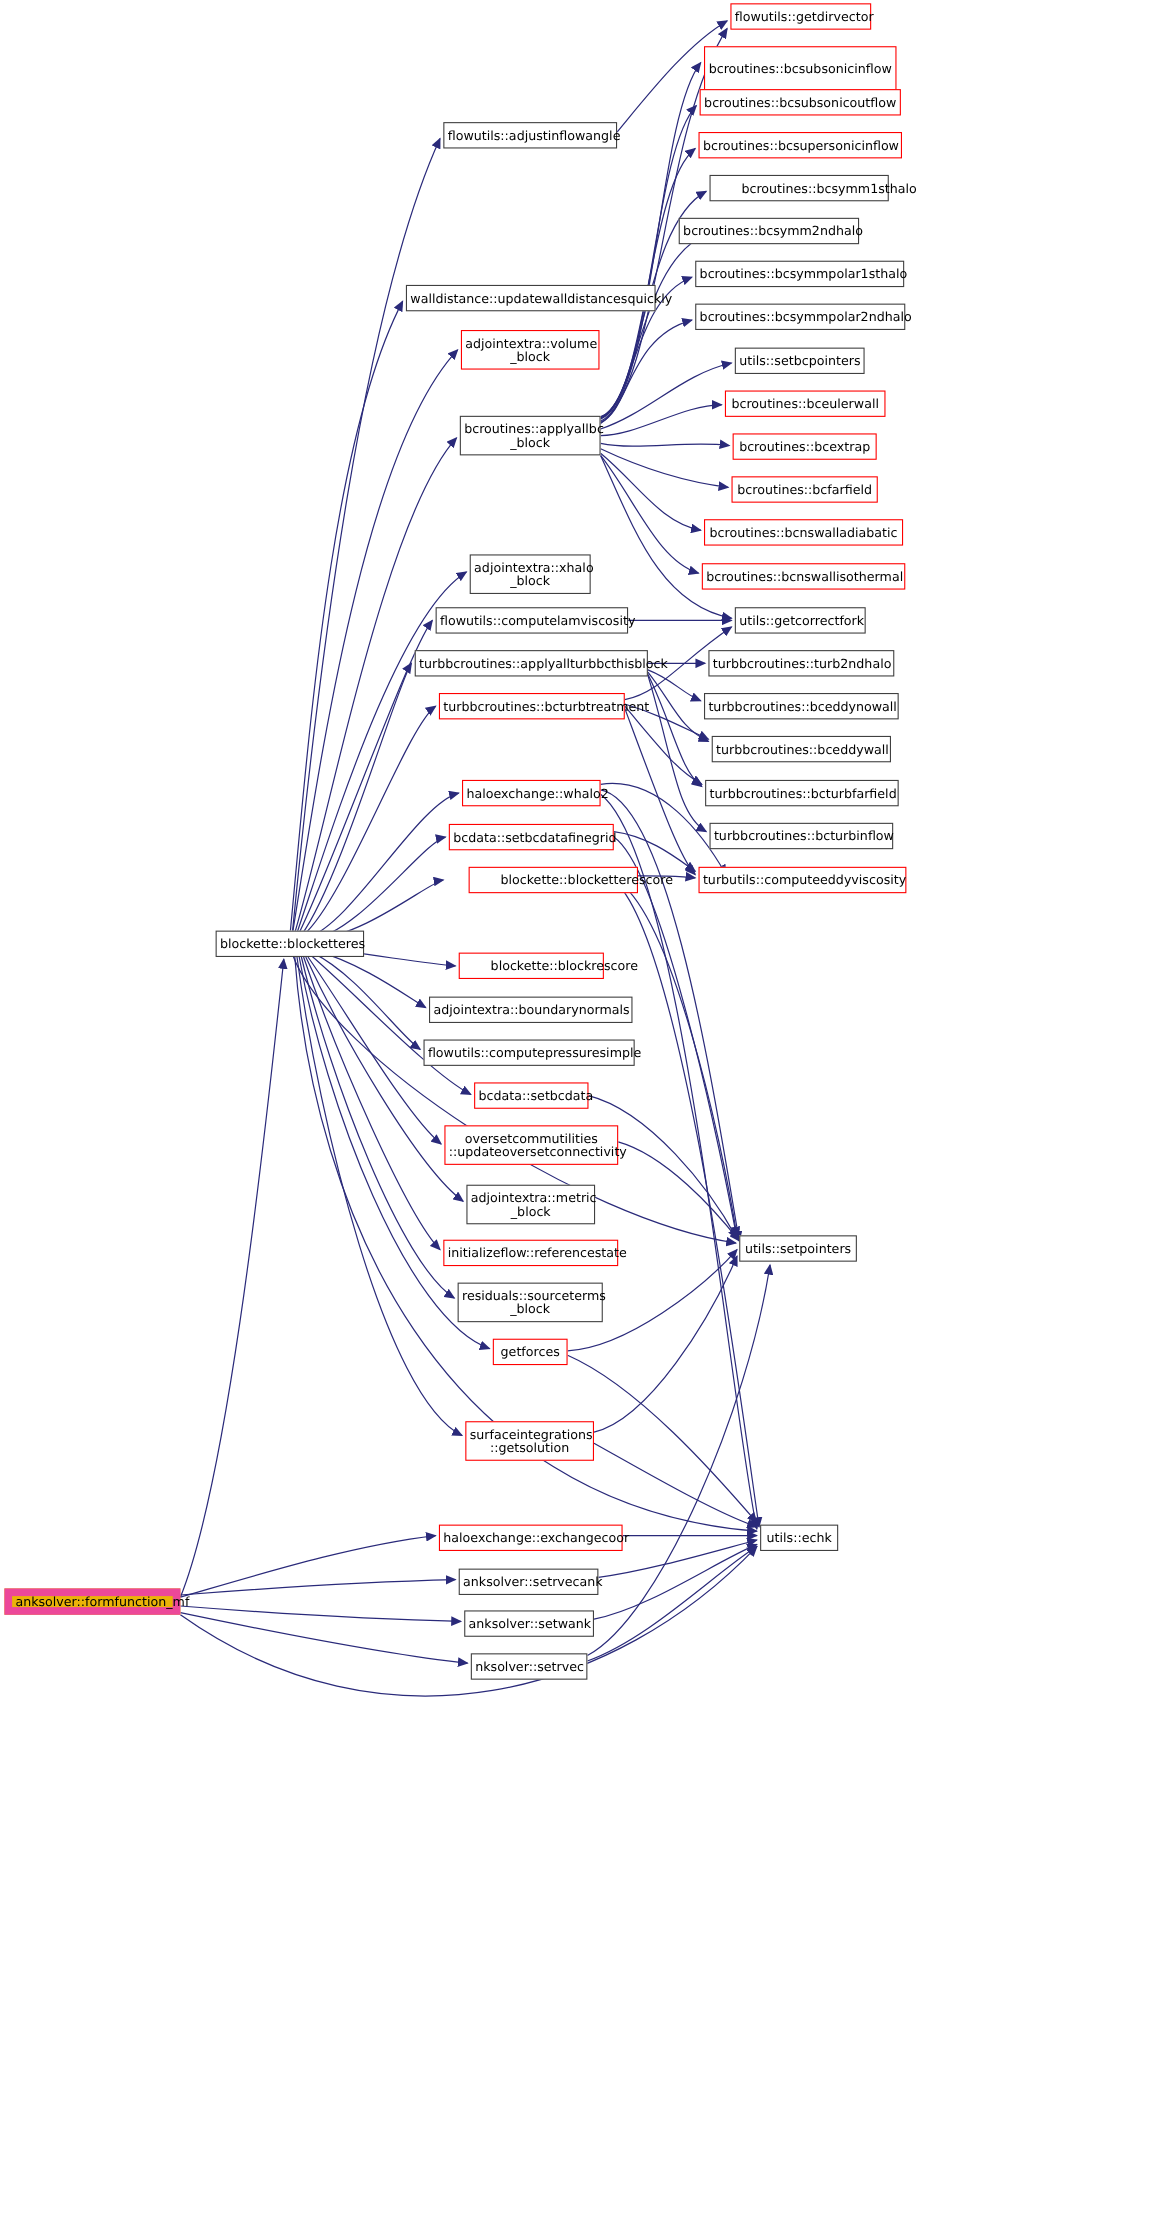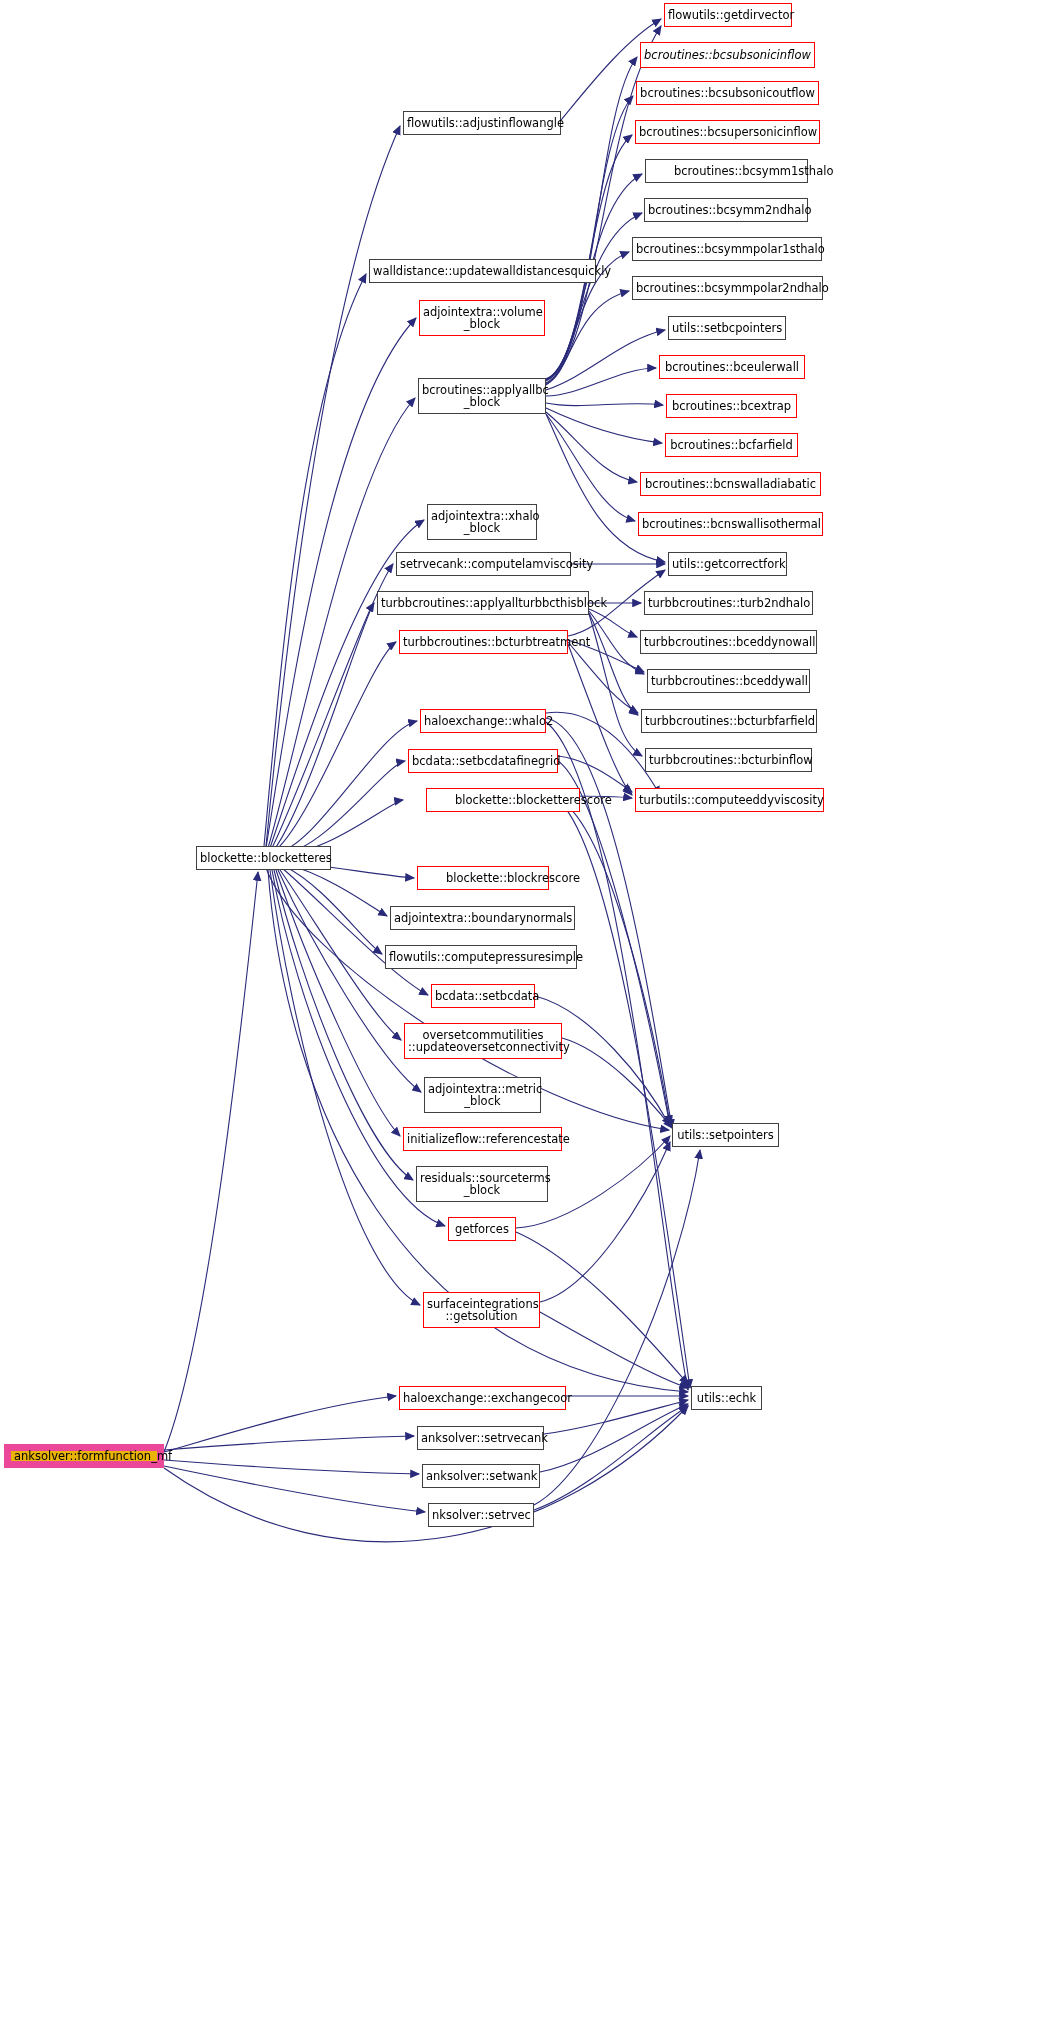--- a/index.html
+++ b/index.html
@@ -106,21 +106,21 @@
       <div class="node focus" style="left: 4px; top: 1444px; width: 160px; height: 24px;"><span class="nlabel">anksolver::formfunction_mf</span></div>
       <div class="node black" style="left: 196px; top: 846px; width: 135px; height: 24px;"><span class="nlabel">blockette::blocketteres</span></div>
       <div class="node black" style="left: 403px; top: 111px; width: 158px; height: 24px;"><span class="nlabel">flowutils::adjustinflowangle</span></div>
       <div class="node black" style="left: 369px; top: 259px; width: 227px; height: 24px;"><span class="nlabel">walldistance::updatewalldistancesquickly</span></div>
       <div class="node red" style="left: 419px; top: 300px; width: 126px; height: 36px;"><span class="nlabel">adjointextra::volume
 _block</span></div>
       <div class="node black" style="left: 418px; top: 378px; width: 128px; height: 36px;"><span class="nlabel">bcroutines::applyallbc
 _block</span></div>
       <div class="node black" style="left: 427px; top: 504px; width: 110px; height: 36px;"><span class="nlabel">adjointextra::xhalo
 _block</span></div>
-      <div class="node black" style="left: 396px; top: 552px; width: 175px; height: 24px;"><span class="nlabel">setrvecank::computelamviscosity</span></div>
+      <div class="node black" style="left: 396px; top: 552px; width: 175px; height: 24px;"><span class="nlabel">flowutils::computelamviscosity</span></div>
       <div class="node black" style="left: 377px; top: 591px; width: 212px; height: 24px;"><span class="nlabel">turbbcroutines::applyallturbbcthisblock</span></div>
       <div class="node red" style="left: 399px; top: 630px; width: 169px; height: 24px;"><span class="nlabel">turbbcroutines::bcturbtreatment</span></div>
       <div class="node red" style="left: 420px; top: 709px; width: 126px; height: 24px;"><span class="nlabel">haloexchange::whalo2</span></div>
       <div class="node red" style="left: 408px; top: 749px; width: 150px; height: 24px;"><span class="nlabel">bcdata::setbcdatafinegrid</span></div>
       <div class="node red" style="left: 426px; top: 788px; width: 154px; height: 24px; padding-left: 28px;"><span class="nlabel">blockette::blocketterescore</span></div>
       <div class="node red" style="left: 417px; top: 866px; width: 132px; height: 24px; padding-left: 28px;"><span class="nlabel">blockette::blockrescore</span></div>
       <div class="node black" style="left: 390px; top: 906px; width: 185px; height: 24px;"><span class="nlabel">adjointextra::boundarynormals</span></div>
       <div class="node black" style="left: 385px; top: 945px; width: 192px; height: 24px;"><span class="nlabel">flowutils::computepressuresimple</span></div>
       <div class="node red" style="left: 431px; top: 984px; width: 104px; height: 24px;"><span class="nlabel">bcdata::setbcdata</span></div>
       <div class="node red" style="left: 404px; top: 1023px; width: 158px; height: 36px;"><span class="nlabel">oversetcommutilities
@@ -131,25 +131,25 @@
       <div class="node black" style="left: 416px; top: 1166px; width: 132px; height: 36px;"><span class="nlabel">residuals::sourceterms
 _block</span></div>
       <div class="node red" style="left: 448px; top: 1217px; width: 68px; height: 24px;"><span class="nlabel">getforces</span></div>
       <div class="node red" style="left: 423px; top: 1292px; width: 117px; height: 36px;"><span class="nlabel">surfaceintegrations
 ::getsolution</span></div>
       <div class="node red" style="left: 399px; top: 1386px; width: 167px; height: 24px; text-align: center;"><span class="nlabel">haloexchange::exchangecoor</span></div>
       <div class="node black" style="left: 417px; top: 1426px; width: 127px; height: 24px;"><span class="nlabel">anksolver::setrvecank</span></div>
       <div class="node black" style="left: 422px; top: 1464px; width: 118px; height: 24px;"><span class="nlabel">anksolver::setwank</span></div>
       <div class="node black" style="left: 428px; top: 1503px; width: 106px; height: 24px;"><span class="nlabel">nksolver::setrvec</span></div>
       <div class="node red" style="left: 664px; top: 3px; width: 128px; height: 24px;"><span class="nlabel">flowutils::getdirvector</span></div>
-      <div class="node red" style="left: 640px; top: 42px; width: 175px; height: 26px; font-style: italic;"><span class="nlabel">bcroutines::bcsubsonicinflow</span></div>
+      <div class="node red" style="left: 640px; top: 42px; width: 175px; height: 40px;"><span class="nlabel">bcroutines::bcsubsonicinflow</span></div>
       <div class="node red" style="left: 636px; top: 81px; width: 183px; height: 24px;"><span class="nlabel">bcroutines::bcsubsonicoutflow</span></div>
       <div class="node red" style="left: 635px; top: 120px; width: 185px; height: 24px;"><span class="nlabel">bcroutines::bcsupersonicinflow</span></div>
       <div class="node black" style="left: 645px; top: 159px; width: 163px; height: 24px; padding-left: 28px;"><span class="nlabel">bcroutines::bcsymm1sthalo</span></div>
-      <div class="node black" style="left: 644px; top: 198px; width: 164px; height: 24px;"><span class="nlabel">bcroutines::bcsymm2ndhalo</span></div>
+      <div class="node black" style="left: 617px; top: 198px; width: 164px; height: 24px;"><span class="nlabel">bcroutines::bcsymm2ndhalo</span></div>
       <div class="node black" style="left: 632px; top: 237px; width: 190px; height: 24px;"><span class="nlabel">bcroutines::bcsymmpolar1sthalo</span></div>
       <div class="node black" style="left: 632px; top: 276px; width: 191px; height: 24px;"><span class="nlabel">bcroutines::bcsymmpolar2ndhalo</span></div>
       <div class="node black" style="left: 668px; top: 316px; width: 118px; height: 24px;"><span class="nlabel">utils::setbcpointers</span></div>
       <div class="node red" style="left: 659px; top: 355px; width: 146px; height: 24px;"><span class="nlabel">bcroutines::bceulerwall</span></div>
       <div class="node red" style="left: 666px; top: 394px; width: 131px; height: 24px;"><span class="nlabel">bcroutines::bcextrap</span></div>
       <div class="node red" style="left: 665px; top: 433px; width: 133px; height: 24px;"><span class="nlabel">bcroutines::bcfarfield</span></div>
       <div class="node red" style="left: 640px; top: 472px; width: 181px; height: 24px;"><span class="nlabel">bcroutines::bcnswalladiabatic</span></div>
       <div class="node red" style="left: 638px; top: 512px; width: 185px; height: 24px;"><span class="nlabel">bcroutines::bcnswallisothermal</span></div>
       <div class="node black" style="left: 668px; top: 552px; width: 119px; height: 24px;"><span class="nlabel">utils::getcorrectfork</span></div>
       <div class="node black" style="left: 644px; top: 591px; width: 169px; height: 24px;"><span class="nlabel">turbbcroutines::turb2ndhalo</span></div>

